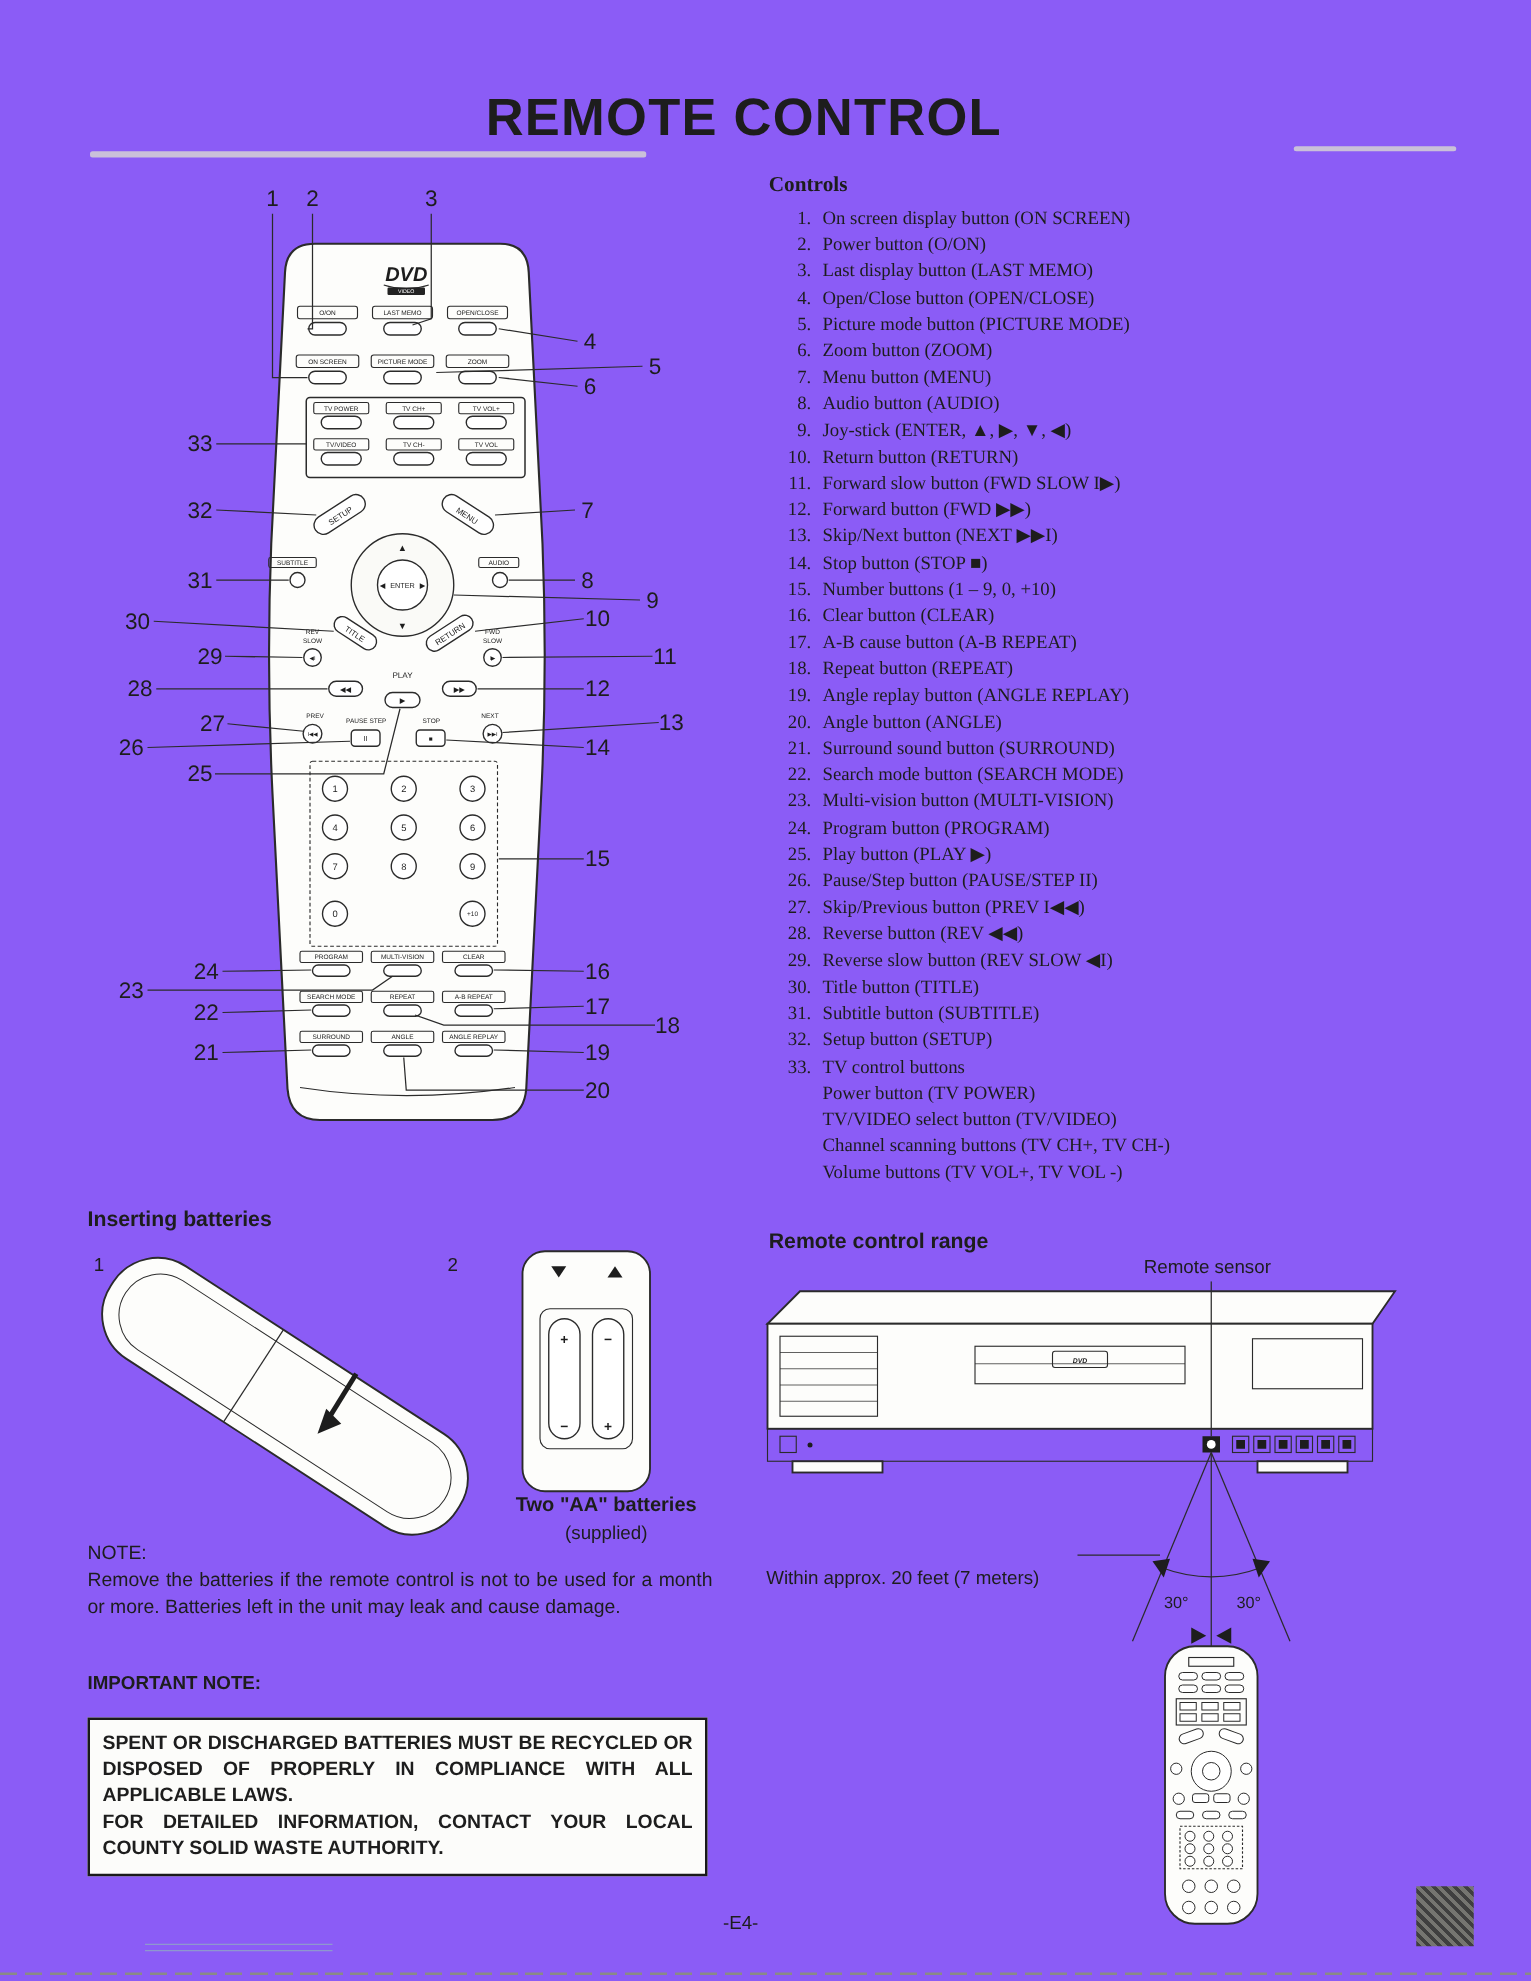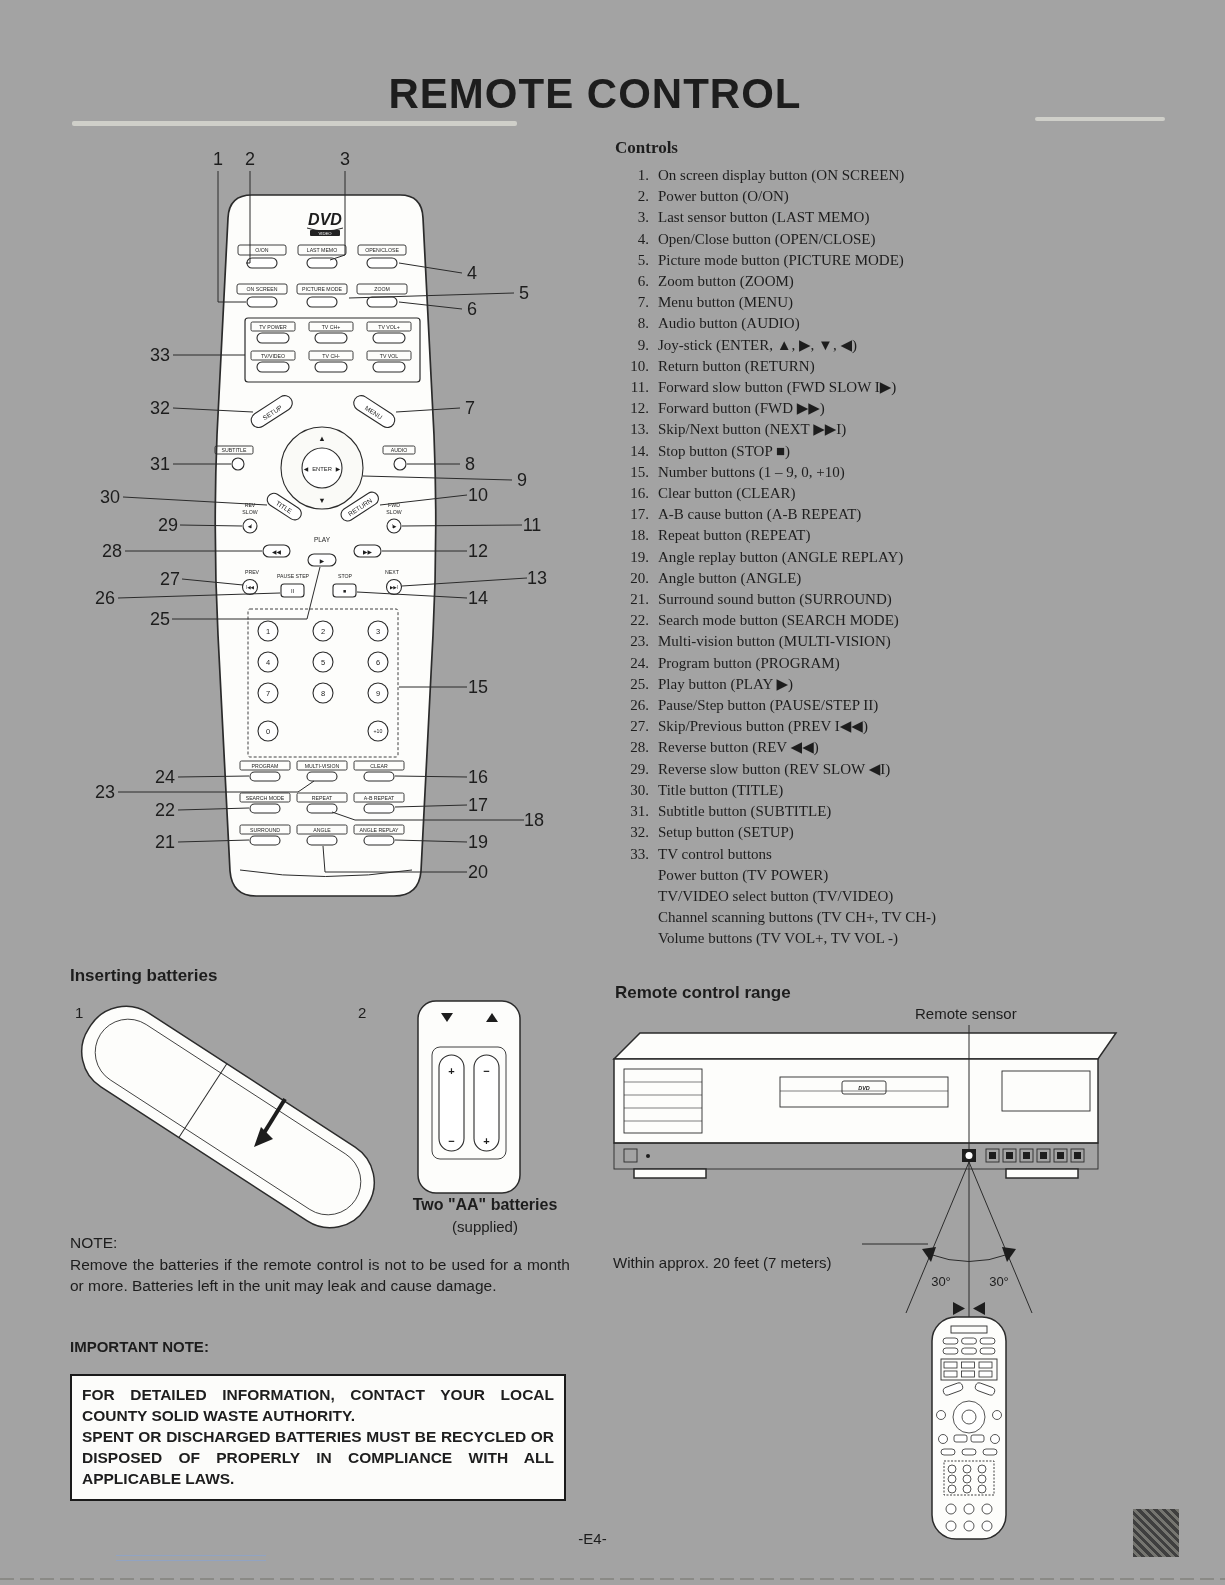--- a/index.html
+++ b/index.html
@@ -1,16 +1,16 @@
 <!DOCTYPE html>
 <html><head>
 <meta charset="utf-8">
 <style>
   html,body{margin:0;padding:0;background:#d8d8d4;}
-  .page{position:relative;width:1225px;height:1585px;background:#a3a3a3;font-family:"Liberation Sans",sans-serif;color:#1d1d1d;overflow:hidden;}
+  .page{position:relative;width:1225px;height:1585px;background:#8b5cf6;font-family:"Liberation Sans",sans-serif;color:#1d1d1d;overflow:hidden;}
   .abs{position:absolute;}
   .page-title{left:0;top:70px;width:1190px;text-align:center;font-size:42px;font-weight:bold;letter-spacing:1px;}
   .smudge{background:#d9d9d2;height:5px;border-radius:2px;opacity:.8;}
   
   .controls{left:615px;top:138px;width:412px;font-family:Liberation Serif, serif;}
   .controls h2{margin:0 0 7px 0;font-size:17px;}
   .clist{font-size:15px;line-height:21.2px;}
   .crow{display:flex;}
   .crow .n{flex:none;width:34px;text-align:right;padding-right:9px;}
   .csub{padding-left:43px;}
@@ -336,21 +336,21 @@
       <div class="crow">
           <span class="n">1.</span>
           <span class="t">On screen display button (ON SCREEN)</span>
         </div>
       <div class="crow">
           <span class="n">2.</span>
           <span class="t">Power button (O/ON)</span>
         </div>
       <div class="crow">
           <span class="n">3.</span>
-          <span class="t">Last sensor button (LAST MEMO)</span>
+          <span class="t">Last display button (LAST MEMO)</span>
         </div>
       <div class="crow">
           <span class="n">4.</span>
           <span class="t">Open/Close button (OPEN/CLOSE)</span>
         </div>
       <div class="crow">
           <span class="n">5.</span>
           <span class="t">Picture mode button (PICTURE MODE)</span>
         </div>
       <div class="crow">
@@ -503,22 +503,22 @@
   <div class="abs cap-b" style="left:370px;top:1196px;">Two "AA" batteries</div>
   <div class="abs cap-s" style="left:370px;top:1218px;">(supplied)</div>
 
   <div class="abs note" style="left:70px;top:1232px;">
     <div class="nl">NOTE:</div>
     <div>Remove the batteries if the remote control is not to be used for a month or more. Batteries left in the unit may leak and cause damage.</div>
   </div>
 
   <div class="abs sec-head" style="left:70px;top:1338px;font-size:15px;">IMPORTANT NOTE:</div>
   <div class="abs imp-box" style="left:70px;top:1374px;">
+    <p>SPENT OR DISCHARGED BATTERIES MUST BE RECYCLED OR DISPOSED OF PROPERLY IN COMPLIANCE WITH ALL APPLICABLE LAWS.</p>
     <p>FOR DETAILED INFORMATION, CONTACT YOUR LOCAL COUNTY SOLID WASTE AUTHORITY.</p>
-    <p>SPENT OR DISCHARGED BATTERIES MUST BE RECYCLED OR DISPOSED OF PROPERLY IN COMPLIANCE WITH ALL APPLICABLE LAWS.</p>
   </div>
 
   <div class="abs sec-head" style="left:615px;top:983px;">Remote control range</div>
   <div class="abs plainlabel" style="left:915px;top:1005px;">Remote sensor</div>
   <div class="abs plainlabel" style="left:613px;top:1230px;margin-top:24px;">Within approx. 20 feet (7 meters)</div>
 
   <svg class="abs" style="left:610px;top:1025px;" width="515" height="530" viewBox="0 0 515 530">
     <g>
       <polygon class="body2" points="30,8 506,8 488,34 4,34"></polygon>
       <rect class="body2" x="4" y="34" width="484" height="84"></rect>

